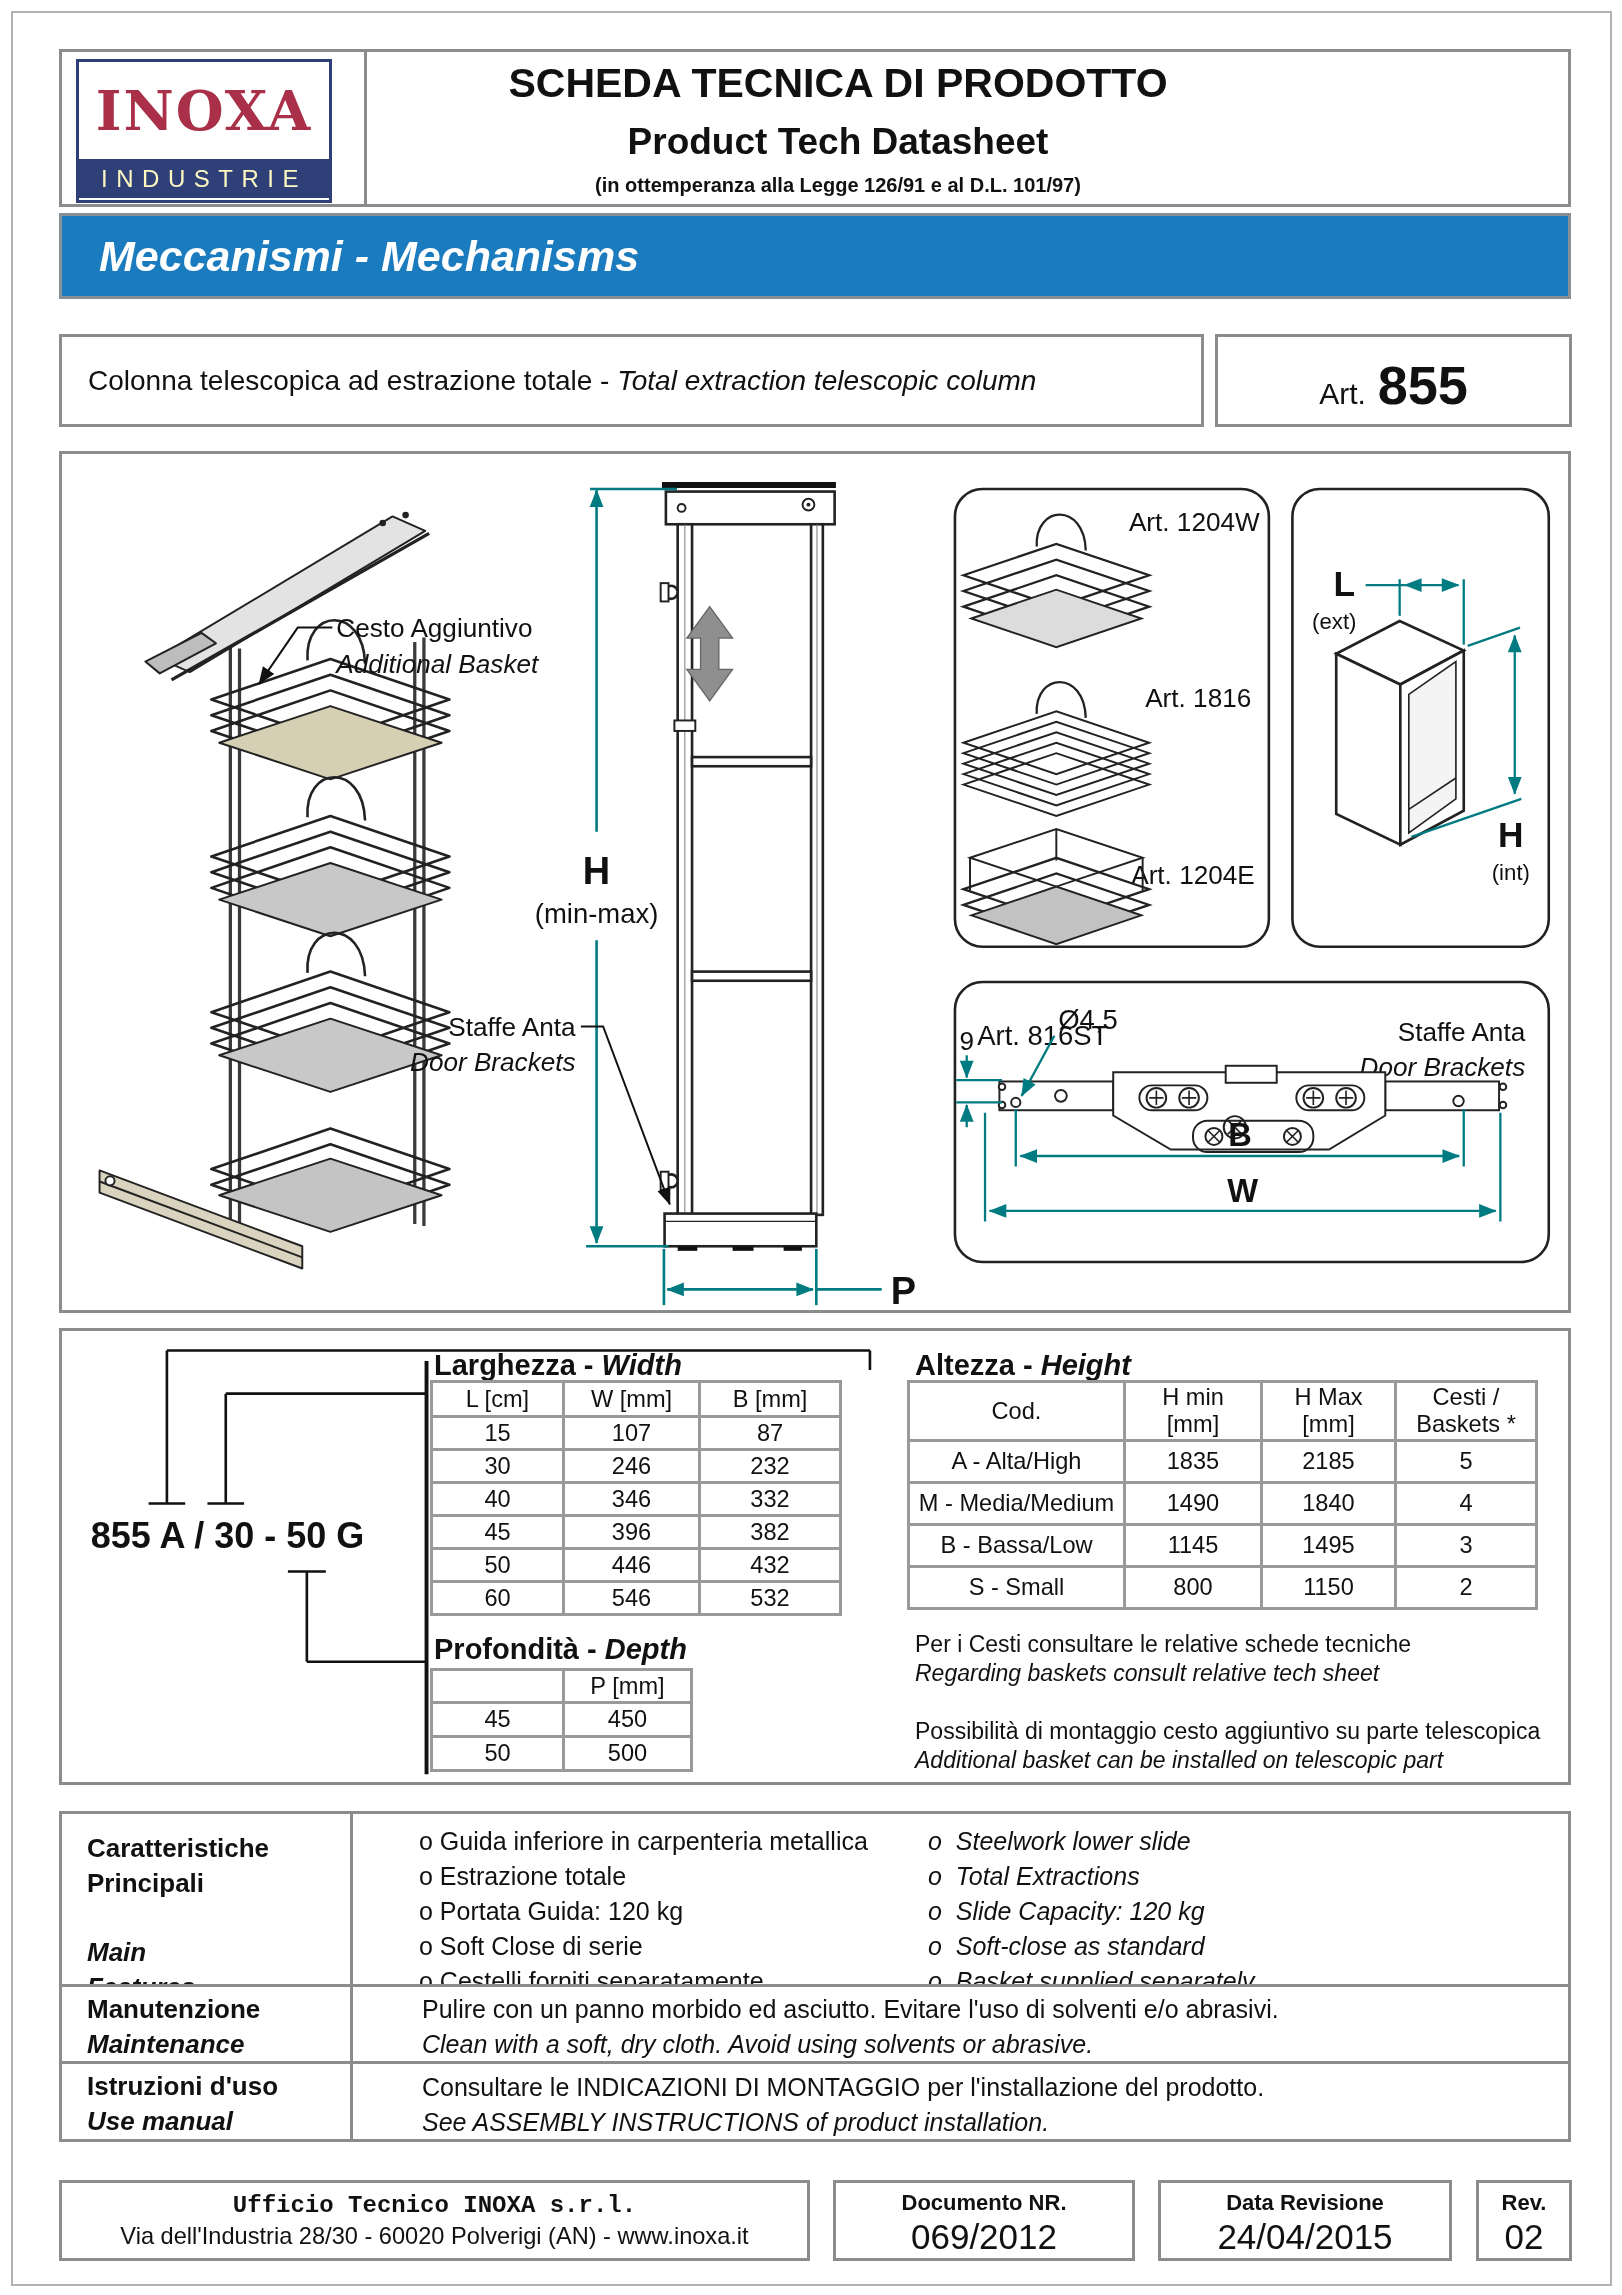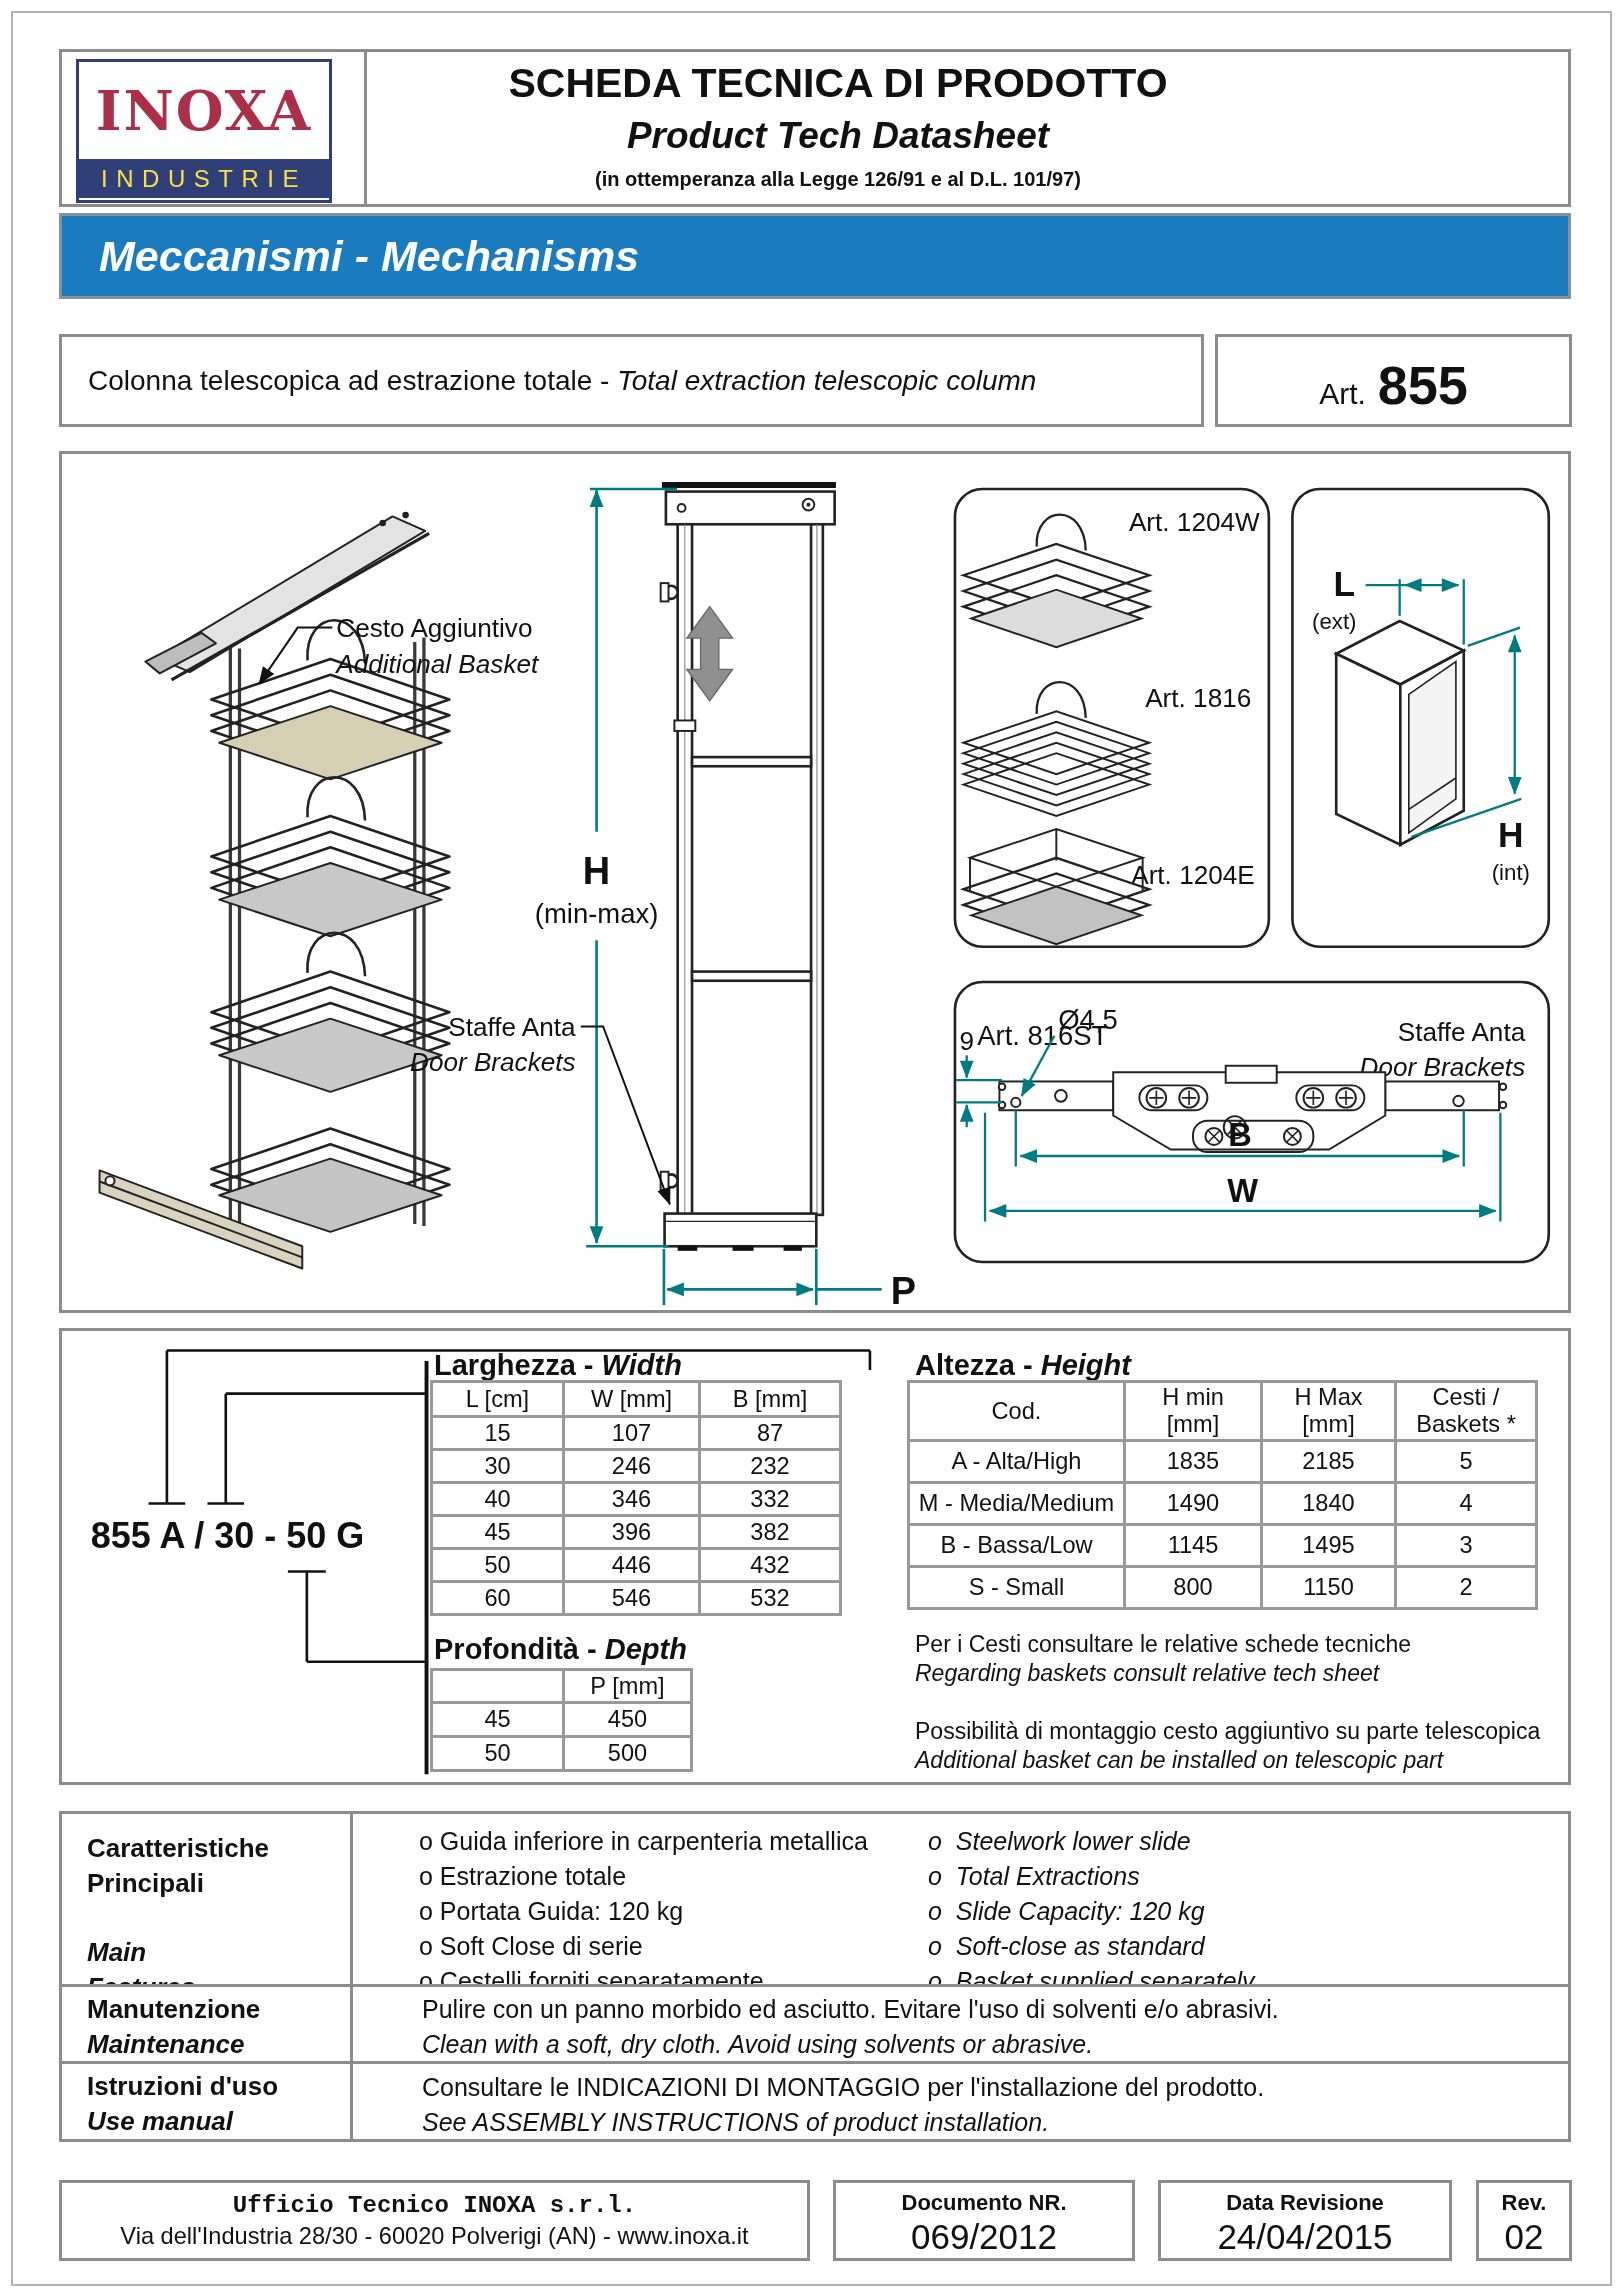--- a/index.html
+++ b/index.html
@@ -8,24 +8,24 @@
   .abs{position:absolute;box-sizing:border-box;}
   .box{position:absolute;box-sizing:border-box;background:#fff;border:3.3px solid #8c8c8c;}
   .i{font-style:italic;}
   .b{font-weight:bold;}
   .center{text-align:center;}
   
   .logo{border:3.9px solid #2e4077;}
   .logo-top{height:97px;display:flex;align-items:center;justify-content:center;
             font-family:"DejaVu Serif", serif;font-weight:bold;font-size:55px;
             letter-spacing:2px;color:#a93048;}
-  .logo-band{height:39px;background:#2e4077;color:#fde047;display:flex;align-items:center;
+  .logo-band{height:39px;background:#2e4077;color:#fef9c3;display:flex;align-items:center;
              justify-content:center;font-size:24px;letter-spacing:8.5px;font-weight:400;}
   .doc-title{font-size:41px;font-weight:bold;}
-  .doc-subtitle{font-size:37px;font-weight:bold;font-style:italic;margin-top:8px;}
+  .doc-subtitle{font-size:37px;font-weight:bold;margin-top:14px;}
   .doc-subnote{font-size:20px;font-weight:bold;margin-top:10.5px;}
   .banner{background:#1b7bbf;color:#fff;display:flex;align-items:center;padding-left:37px;
           font-size:43px;font-weight:bold;border:3.3px solid #8a9097;}
   .artname{display:flex;align-items:center;padding-left:26px;font-size:28px;}
   .artnum{display:flex;align-items:baseline;justify-content:center;padding-top:17px;}
   
   table{border-collapse:collapse;table-layout:fixed;}
   .dtable th,.dtable td{border:3.3px solid #999;text-align:center;vertical-align:middle;
         font-size:23.6px;font-weight:normal;padding:0;background:#fff;}
   .sec-title{font-size:29px;font-weight:bold;white-space:nowrap;}

